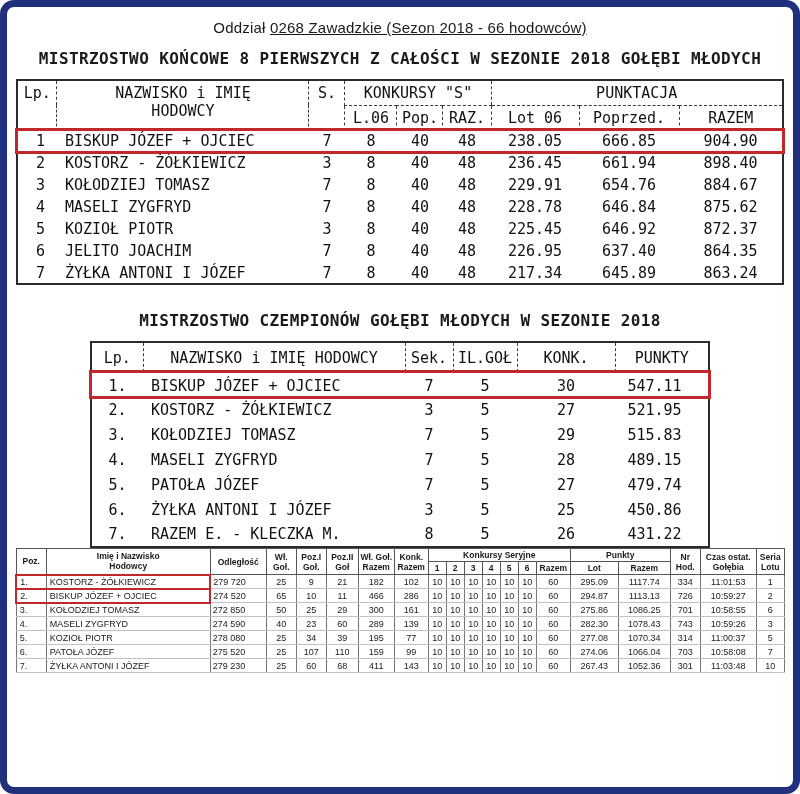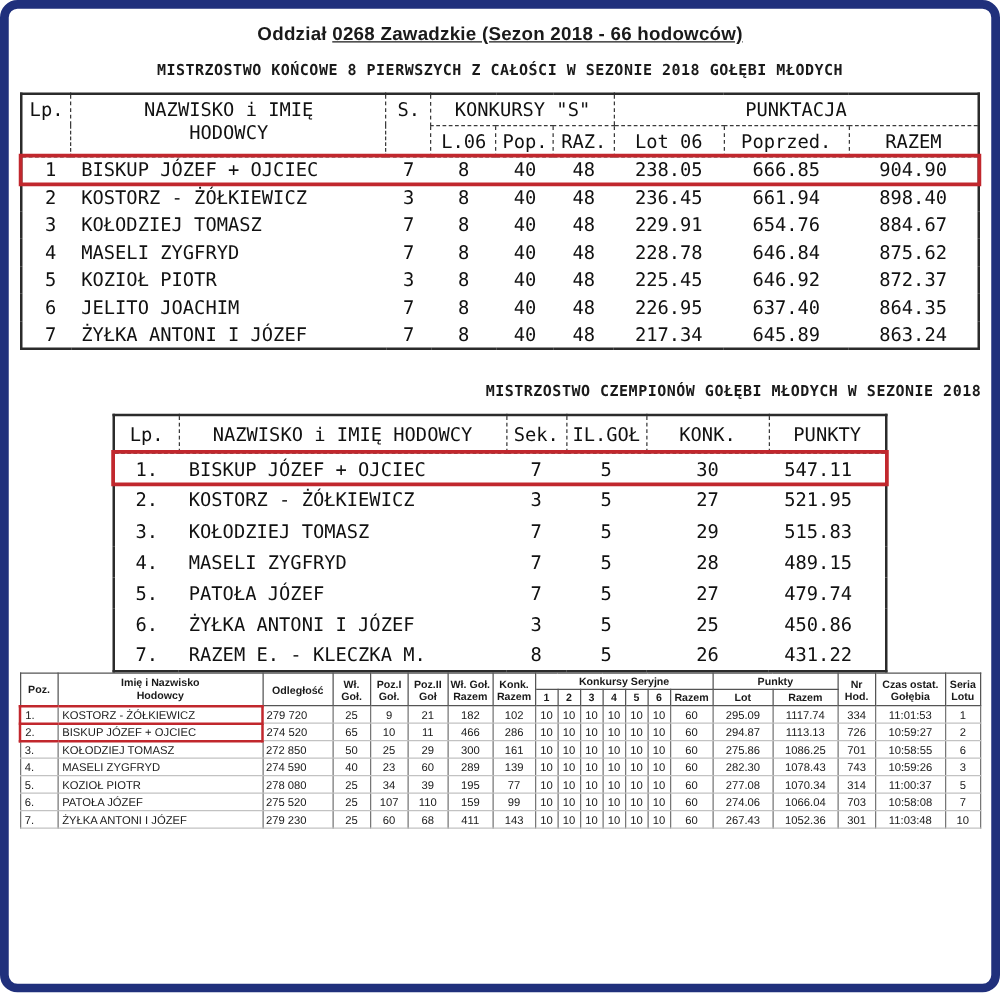--- a/index.html
+++ b/index.html
@@ -13,38 +13,38 @@
     width: 800px; height: 794px;
     border: 7px solid var(--border, #20307c);
     border-radius: 14px;
     background: #fff;
     padding: 6px 8px;
     overflow: hidden;
   }
   
   .doc-title {
     text-align: center;
-    font-weight: bold;
+    font-weight: normal;
     font-size: 15px;
     margin-top: 6px;
     letter-spacing: 0.2px;
   }
   .doc-title .u { text-decoration: underline; }
 
   
   .mono-title {
     font-family: "DejaVu Sans Mono", monospace;
     font-weight: bold;
-    font-size: 12px;
+    font-size: 16px;
     letter-spacing: 0.4px;
     text-align: center;
     white-space: nowrap;
   }
   .t1-title { margin-top: 13px; }
-  .t2-title { margin-top: 26px; text-align: right; }
+  .t2-title { margin-top: 26px; }
 
   
   table { border-collapse: collapse; }
   .t1, .t2 {
     font-family: "DejaVu Sans Mono", monospace;
     font-size: 15px;
     color: #111;
     border: 2px solid #2b2b2b;
     table-layout: fixed;
   }

